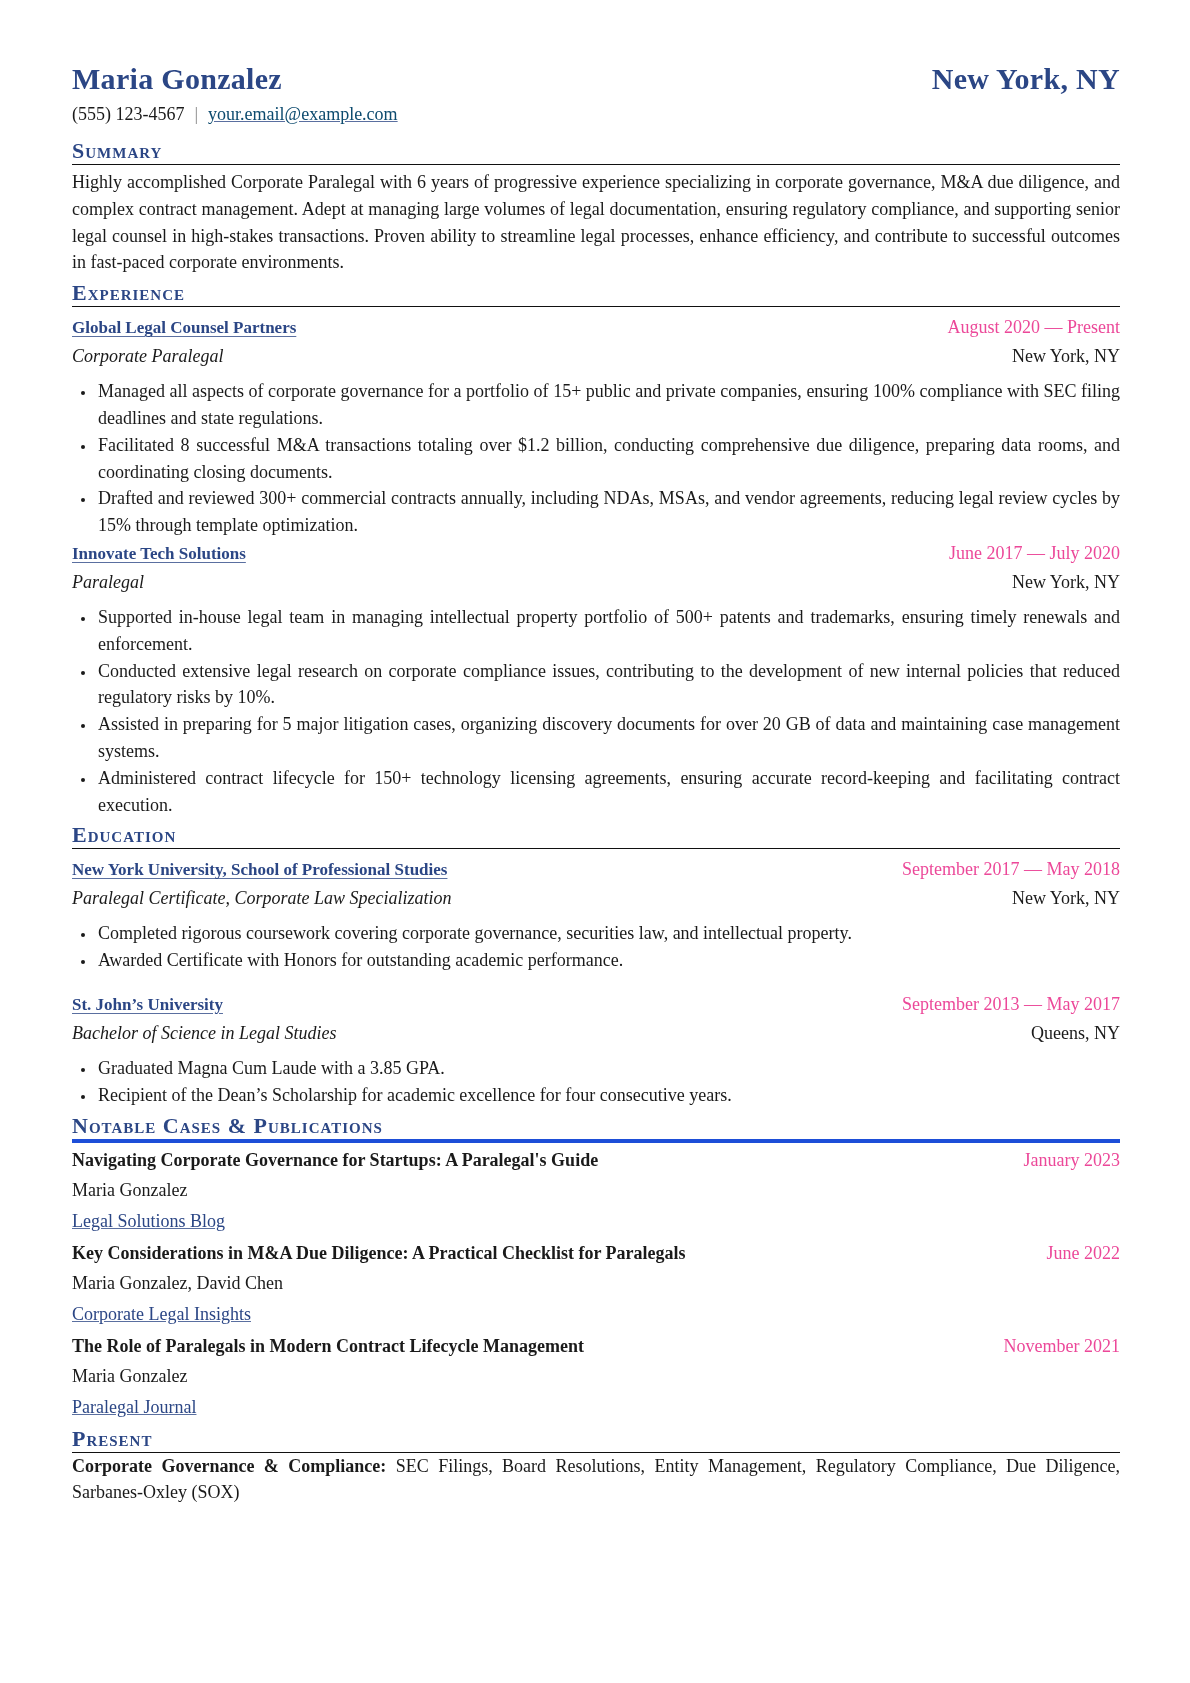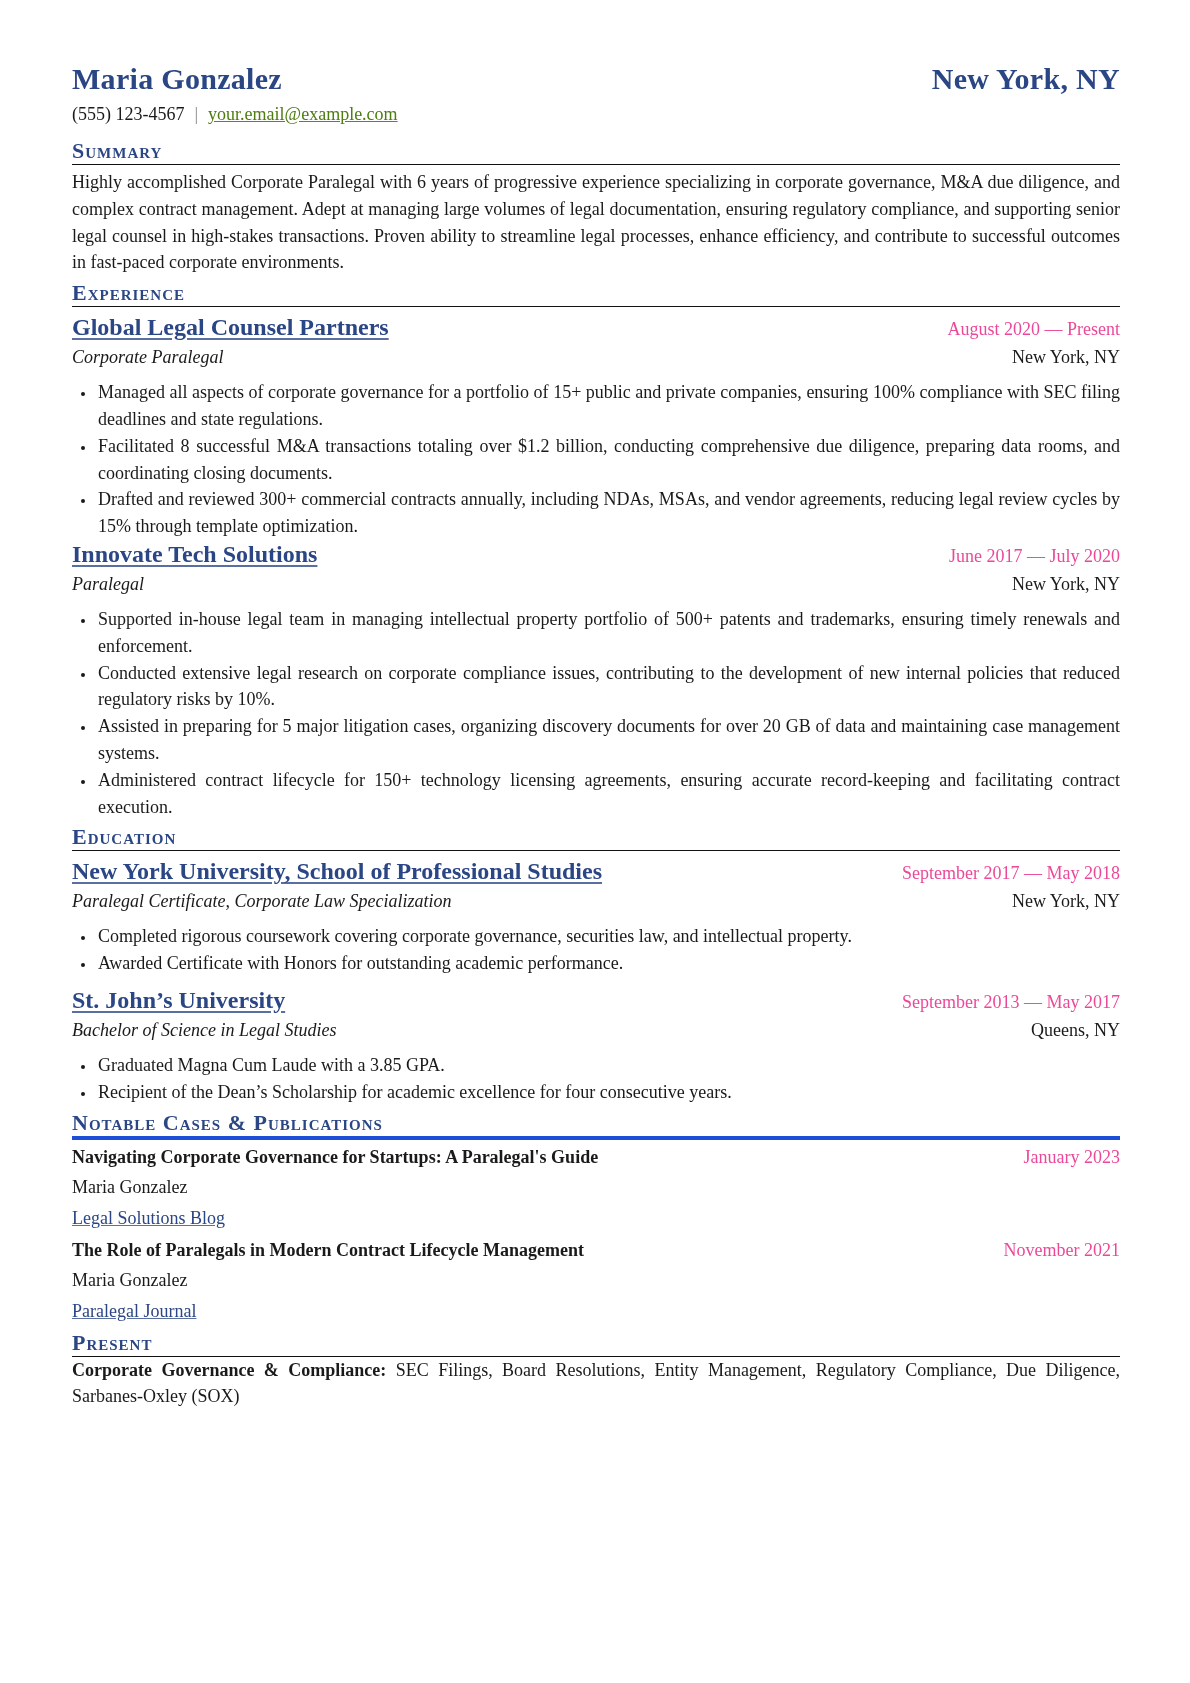--- a/index.html
+++ b/index.html
@@ -4,27 +4,27 @@
 <style>
   html, body { margin: 0; padding: 0; background: #ffffff; }
   body { width: 1190px; height: 1683px; position: relative; overflow: hidden;
          font-family: "Liberation Serif", "DejaVu Serif", serif; color: #1a1a1a; }
   .page { position: absolute; left: 72px; top: 62px; width: 1048px; }
   .header-row { display: flex; justify-content: space-between; align-items: baseline; height: 40px; }
   .name { font-size: 30px; font-weight: bold; color: #2b4685; letter-spacing: 0.3px; }
   .hloc { font-size: 30px; font-weight: bold; color: #2b4685; letter-spacing: 0.3px; }
   .contact { font-size: 18px; margin-top: 2px; height: 30px; }
   .contact .sep { color: #888; margin: 0 10px; }
-  .contact a { color: #4d7c0f; text-decoration: underline; text-decoration-color: #5a6fa0; }
+  .contact a { color: #0c4a6e; text-decoration: underline; text-decoration-color: #5a6fa0; }
   .section-title { font-size: 22px; font-weight: bold; color: #2b4685; font-variant: small-caps;
                    letter-spacing: 1px; border-bottom: 1.3px solid #111; padding-bottom: 0; line-height: 26px; margin-top: 4px; }
   .section-title.gray { border-bottom: 4px solid #1d4ed8; }
   .summary { font-size: 18px; line-height: 26.8px; text-align: justify; margin-top: 4px; }
   .entry-head { display: flex; justify-content: space-between; align-items: baseline; font-size: 18px; line-height: 28px; }
-  .org { font-size: 24px; font-weight: bold; color: #2b4685; text-decoration: underline;
+  .org { font-size: 17px; font-weight: bold; color: #2b4685; text-decoration: underline;
          text-decoration-color: #5a6fa0; text-underline-offset: 3px; }
   .date { color: #ec4899; }
   .sub { display: flex; justify-content: space-between; font-size: 18px; line-height: 28px; }
   .sub .role { font-style: italic; }
   ul { margin: 8px 0 0 0; padding-left: 24px; }
   li { font-size: 18px; line-height: 26.8px; text-align: justify; padding-left: 2px; }
   li::marker { font-size: 13px; }
   .exp-block { margin-top: 6px; }
   .pub { margin-top: 2px; }
   .pub .ptitle-row { display: flex; justify-content: space-between; font-size: 18px; line-height: 30px; }
@@ -96,21 +96,21 @@
     <div class="sub">
       <span class="role">Paralegal Certificate, Corporate Law Specialization</span>
       <span>New York, NY</span>
     </div>
     <ul>
       <li>Completed rigorous coursework covering corporate governance, securities law, and intellectual property.</li>
       <li>Awarded Certificate with Honors for outstanding academic performance.</li>
     </ul>
   </div>
 
-  <div class="exp-block" style="margin-top:9px">
+  <div class="exp-block" style="margin-top:16px">
     <div class="entry-head">
       <a class="org">St. John’s University</a>
       <span class="date">September 2013 — May 2017</span>
     </div>
     <div class="sub">
       <span class="role">Bachelor of Science in Legal Studies</span>
       <span>Queens, NY</span>
     </div>
     <ul>
       <li>Graduated Magna Cum Laude with a 3.85 GPA.</li>
@@ -122,20 +122,28 @@
 
   <div class="pub">
     <div class="ptitle-row">
       <span class="ptitle">Navigating Corporate Governance for Startups: A Paralegal's Guide</span>
       <span class="date">January 2023</span>
     </div>
     <div class="pauth">Maria Gonzalez</div>
     <a class="pvenue">Legal Solutions Blog</a>
   </div>
 
+  <div class="pub">
+    <div class="ptitle-row">
+      <span class="ptitle">Key Considerations in M&amp;A Due Diligence: A Practical Checklist for Paralegals</span>
+      <span class="date">June 2022</span>
+    </div>
+    <div class="pauth">Maria Gonzalez, David Chen</div>
+    <a class="pvenue">Corporate Legal Insights</a>
+  </div>
 
   <div class="pub">
     <div class="ptitle-row">
       <span class="ptitle">The Role of Paralegals in Modern Contract Lifecycle Management</span>
       <span class="date">November 2021</span>
     </div>
     <div class="pauth">Maria Gonzalez</div>
     <a class="pvenue">Paralegal Journal</a>
   </div>
 

